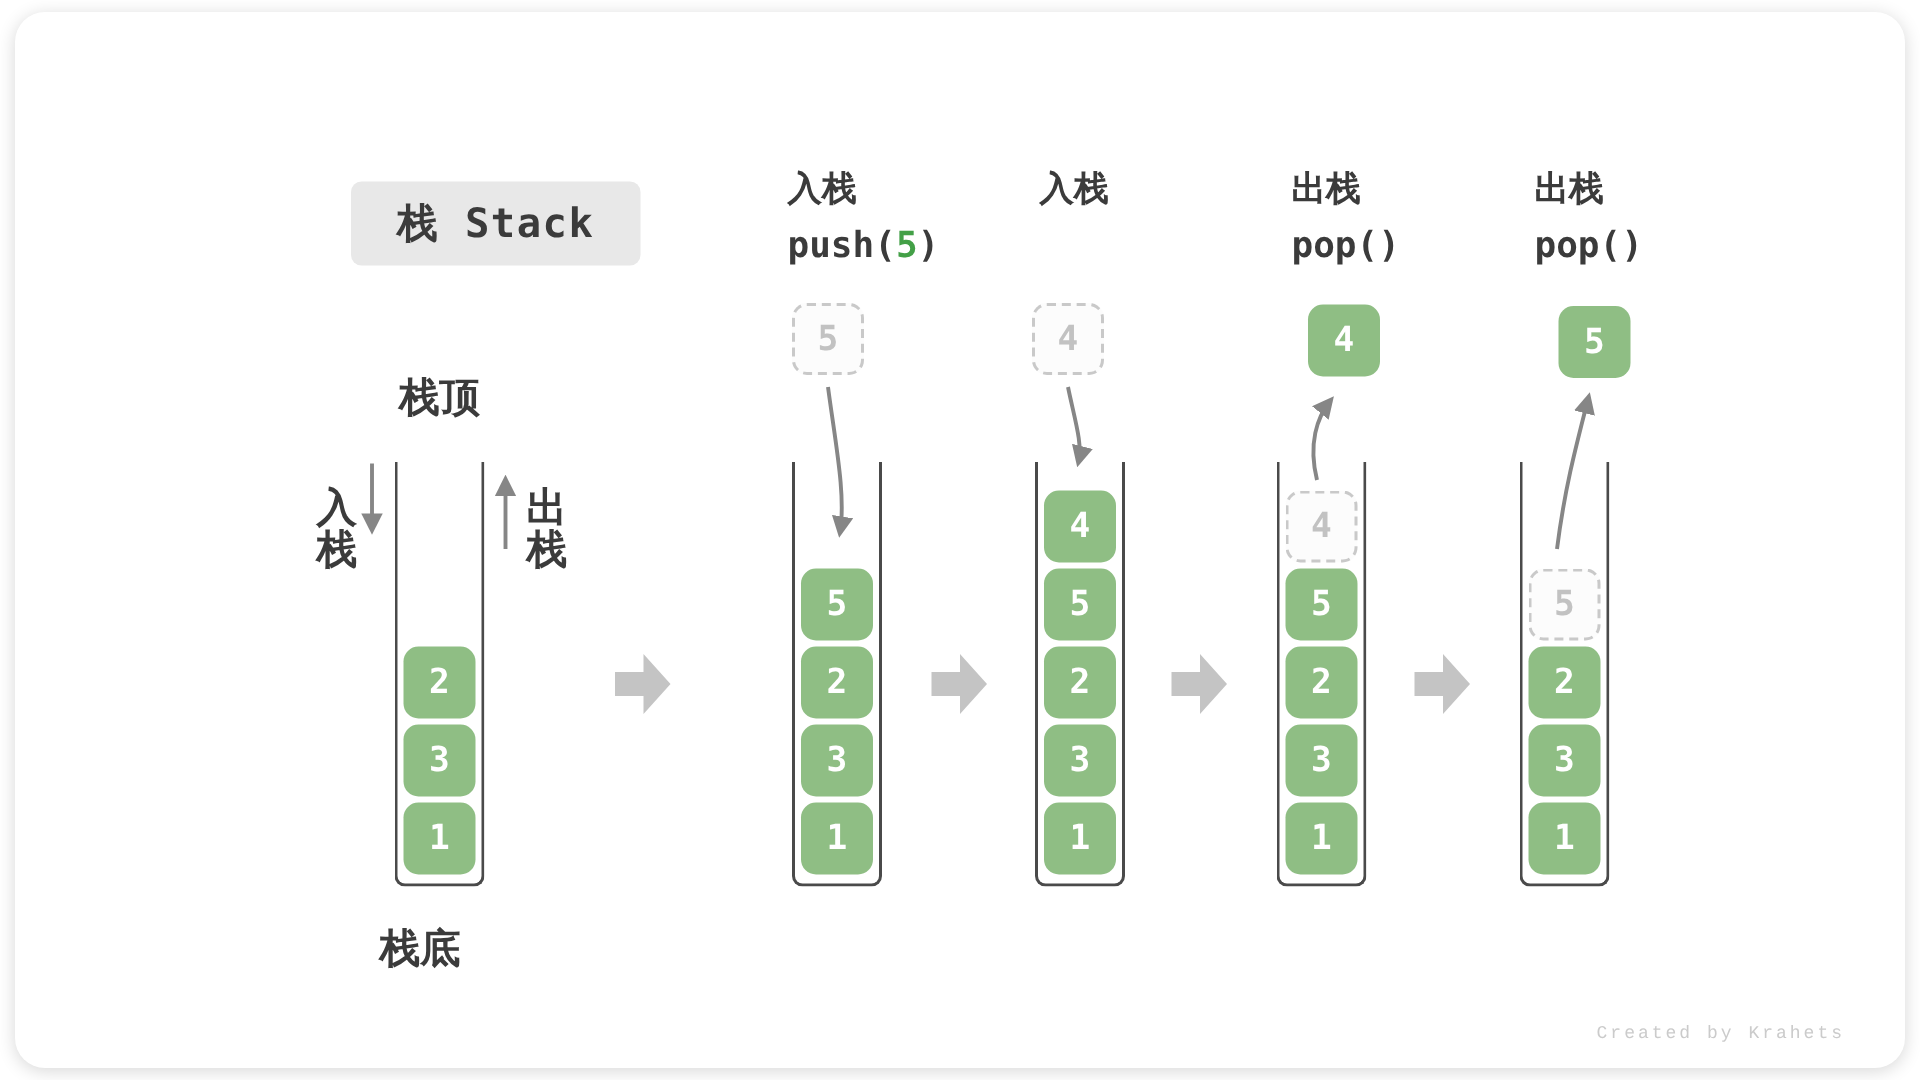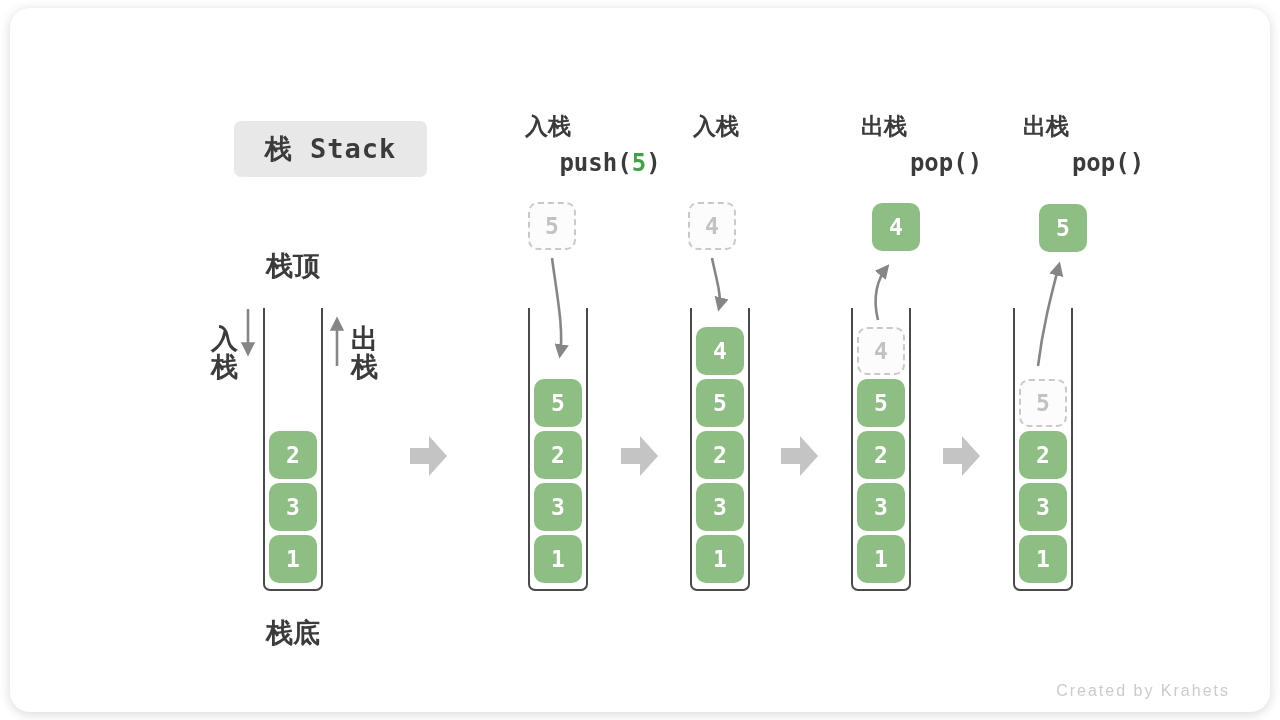--- a/index.html
+++ b/index.html
@@ -30,21 +30,21 @@
     color:var(--label-color);
     font-family:"DejaVu Sans Mono","DejaVu Sans",monospace;
     font-size:27px;font-weight:bold;
     display:flex;align-items:center;justify-content:center;
     letter-spacing:1px;
     margin-left:38px;
   }
   
   .op-col{top:103px;width:170px;color:var(--label-color);}
   .op-name{font-size:23px;font-weight:bold;line-height:30px;}
-  .op-code{font-family:"DejaVu Sans Mono",monospace;font-size:24px;font-weight:600;line-height:36px;margin-top:4px;text-align:center;}
+  .op-code{font-family:"DejaVu Sans Mono",monospace;font-size:24px;font-weight:600;line-height:36px;margin-top:4px;}
   .op-code .arg{color:var(--arg-green);font-weight:bold;}
   
   .cjk-label{font-size:27px;font-weight:bold;color:var(--label-color);line-height:28px;}
   
   .well{
     top:300px;width:60px;height:283px;
     border-left:2px solid var(--wall-color);
     border-right:2px solid var(--wall-color);
     border-bottom:2px solid var(--wall-color);
     border-radius:0 0 7px 7px;
@@ -56,21 +56,21 @@
     font-family:"DejaVu Sans Mono",monospace;font-size:23px;font-weight:bold;
     display:flex;align-items:center;justify-content:center;
   }
   .cell-ghost{
     background:#FCFCFC;border:2px dashed var(--ghost-border);
     color:var(--ghost-text);
   }
   .svg-layer{left:0;top:0;width:1280px;height:720px;pointer-events:none;}
   .watermark{
     right:40px;top:674px;
-    font-family:Liberation Sans, sans-serif;font-size:16px;
+    font-family:Liberation Mono, monospace;font-size:12px;
     color:var(--watermark-color);letter-spacing:2px;
   }
 </style>
 </head>
 <body>
 
 <div class="card">
 
   <svg class="abs svg-layer" viewBox="0 0 1280 720">
     <defs>
@@ -105,21 +105,21 @@
   <div class="abs op-col" style="left:851px;">
     <div class="op-name">出栈</div>
     <div class="op-code"><span>pop(</span><span class="arg"></span><span>)</span></div>
   </div>
   <div class="abs op-col" style="left:1013px;">
     <div class="op-name">出栈</div>
     <div class="op-code"><span>pop(</span><span class="arg"></span><span>)</span></div>
   </div>
 
   <div class="abs cjk-label" style="left:243px;top:244px;width:80px;text-align:center;">栈顶</div>
-  <div class="abs cjk-label" style="left:243px;top:611px;width:80px;text-align:center;">栈底</div>
+  <div class="abs cjk-label" style="left:243px;top:611px;width:80px;text-align:left;">栈底</div>
   <div class="abs cjk-label" style="left:178px;top:317px;width:50px;text-align:right;">入栈</div>
   <div class="abs cjk-label" style="left:341px;top:317px;width:50px;text-align:left;">出栈</div>
 
   <div class="abs well" style="left:253px;"></div>
   <div class="abs well" style="left:518px;"></div>
   <div class="abs well" style="left:680px;"></div>
   <div class="abs well" style="left:841px;"></div>
   <div class="abs well" style="left:1003px;"></div>
 
   <div class="abs cell" style="left:259px;top:423px;">2</div>

